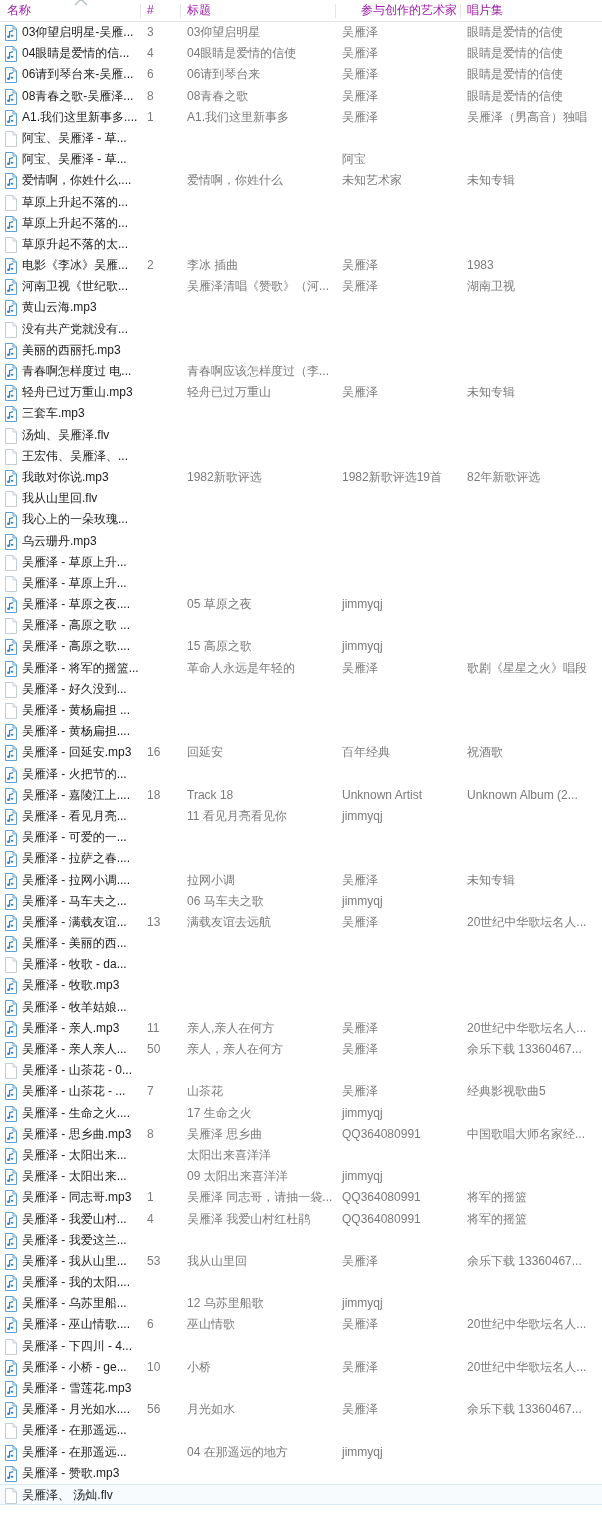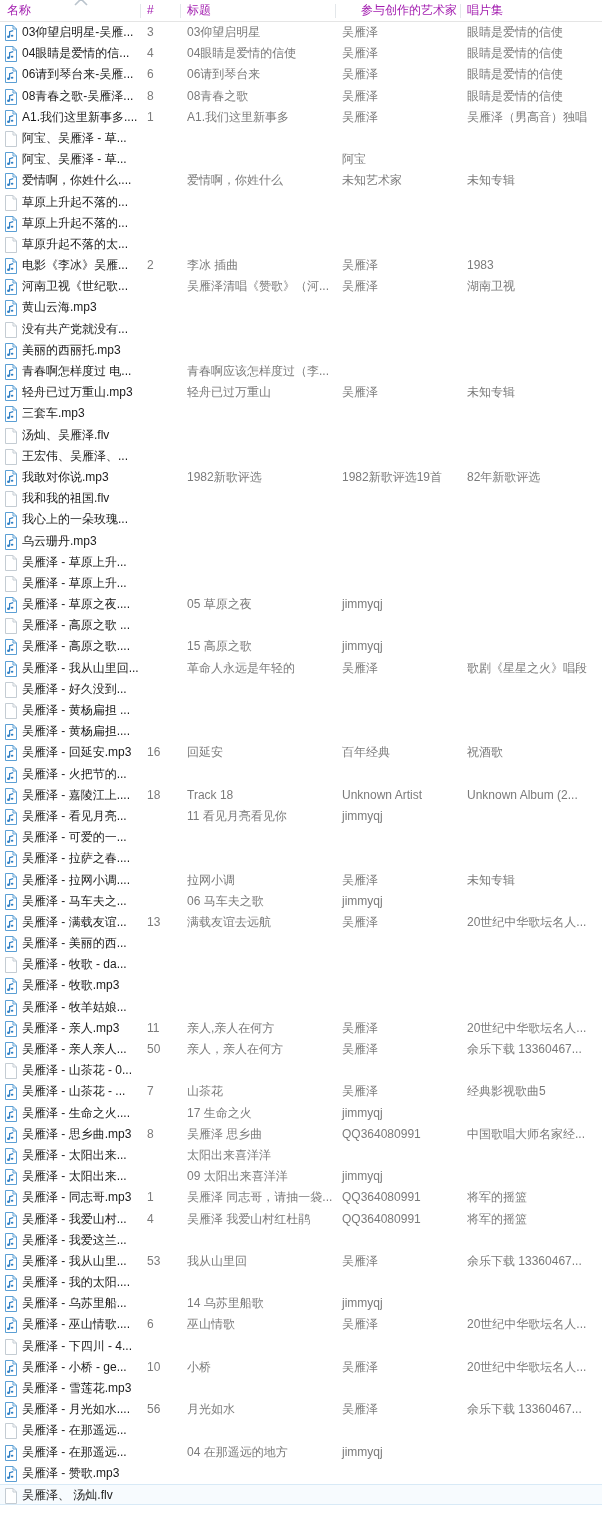--- a/index.html
+++ b/index.html
@@ -457,21 +457,21 @@
         <span class="cell c-artist">1982新歌评选19首</span>
         <span class="cell c-album">82年新歌评选</span>
       </div>
       <div class="row">
         <span class="ficon">
           <svg width="14" height="16" viewBox="0 0 14 16">
             <path d="M1.5 0.5 H9 L12.5 4 V15.5 H1.5 Z" fill="#ffffff" stroke="#c4ccd3" stroke-width="1"></path>
             <path d="M9 0.5 V4 H12.5" fill="none" stroke="#c4ccd3" stroke-width="1"></path>
           </svg>
         </span>
-        <span class="cell c-name">我和我的祖国.flv</span>
+        <span class="cell c-name">我从山里回.flv</span>
         <span class="cell c-num"></span>
         <span class="cell c-title"></span>
         <span class="cell c-artist"></span>
         <span class="cell c-album"></span>
       </div>
       <div class="row">
         <span class="ficon">
           <svg width="14" height="16" viewBox="0 0 14 16">
             <path d="M1.5 0.5 H9 L12.5 4 V15.5 H1.5 Z" fill="#ffffff" stroke="#5b9fd4" stroke-width="1"></path>
             <path d="M9 0.5 V4 H12.5" fill="none" stroke="#5b9fd4" stroke-width="1"></path>
@@ -576,21 +576,21 @@
       <div class="row">
         <span class="ficon">
           <svg width="14" height="16" viewBox="0 0 14 16">
             <path d="M1.5 0.5 H9 L12.5 4 V15.5 H1.5 Z" fill="#ffffff" stroke="#5b9fd4" stroke-width="1"></path>
             <path d="M9 0.5 V4 H12.5" fill="none" stroke="#5b9fd4" stroke-width="1"></path>
             <path d="M9.2 5.6 L5.6 6.6 V11.4" fill="none" stroke="#2f7fc4" stroke-width="1.2"></path>
             <ellipse cx="4.5" cy="11.7" rx="1.5" ry="1.2" fill="#2f7fc4"></ellipse>
             <ellipse cx="8.1" cy="10.7" rx="1.3" ry="1.05" fill="#2f7fc4"></ellipse>
           </svg>
         </span>
-        <span class="cell c-name">吴雁泽 - 我从山里回...</span>
+        <span class="cell c-name">吴雁泽 - 将军的摇篮...</span>
         <span class="cell c-num"></span>
         <span class="cell c-title">革命人永远是年轻的</span>
         <span class="cell c-artist">吴雁泽</span>
         <span class="cell c-album">歌剧《星星之火》唱段</span>
       </div>
       <div class="row">
         <span class="ficon">
           <svg width="14" height="16" viewBox="0 0 14 16">
             <path d="M1.5 0.5 H9 L12.5 4 V15.5 H1.5 Z" fill="#ffffff" stroke="#c4ccd3" stroke-width="1"></path>
             <path d="M9 0.5 V4 H12.5" fill="none" stroke="#c4ccd3" stroke-width="1"></path>
@@ -1046,21 +1046,21 @@
           <svg width="14" height="16" viewBox="0 0 14 16">
             <path d="M1.5 0.5 H9 L12.5 4 V15.5 H1.5 Z" fill="#ffffff" stroke="#5b9fd4" stroke-width="1"></path>
             <path d="M9 0.5 V4 H12.5" fill="none" stroke="#5b9fd4" stroke-width="1"></path>
             <path d="M9.2 5.6 L5.6 6.6 V11.4" fill="none" stroke="#2f7fc4" stroke-width="1.2"></path>
             <ellipse cx="4.5" cy="11.7" rx="1.5" ry="1.2" fill="#2f7fc4"></ellipse>
             <ellipse cx="8.1" cy="10.7" rx="1.3" ry="1.05" fill="#2f7fc4"></ellipse>
           </svg>
         </span>
         <span class="cell c-name">吴雁泽 - 乌苏里船...</span>
         <span class="cell c-num"></span>
-        <span class="cell c-title">14 乌苏里船歌</span>
+        <span class="cell c-title">12 乌苏里船歌</span>
         <span class="cell c-artist">jimmyqj</span>
         <span class="cell c-album"></span>
       </div>
       <div class="row">
         <span class="ficon">
           <svg width="14" height="16" viewBox="0 0 14 16">
             <path d="M1.5 0.5 H9 L12.5 4 V15.5 H1.5 Z" fill="#ffffff" stroke="#5b9fd4" stroke-width="1"></path>
             <path d="M9 0.5 V4 H12.5" fill="none" stroke="#5b9fd4" stroke-width="1"></path>
             <path d="M9.2 5.6 L5.6 6.6 V11.4" fill="none" stroke="#2f7fc4" stroke-width="1.2"></path>
             <ellipse cx="4.5" cy="11.7" rx="1.5" ry="1.2" fill="#2f7fc4"></ellipse>

